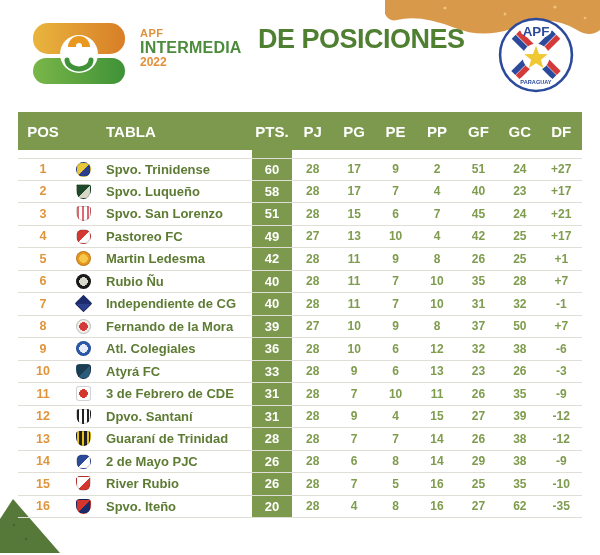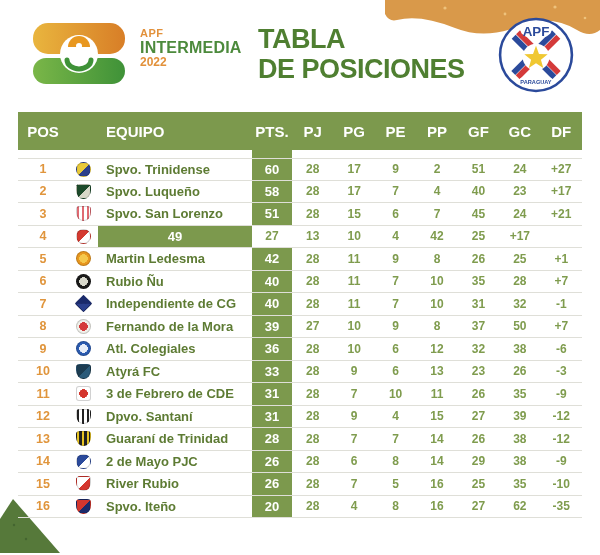--- a/index.html
+++ b/index.html
@@ -86,21 +86,20 @@
     <circle cx="51" cy="32" r="3" fill="#ffffff"></circle>
     <path d="M39,46 a12,9 0 0 0 24,0" stroke="#3f9238" stroke-width="5" fill="none" stroke-linecap="round"></path>
   </svg>
   <div class="logo-text">
     <div class="logo-apf">APF</div>
     <div class="logo-intermedia">INTERMEDIA</div>
     <div class="logo-year">2022</div>
   </div>
 
   <div class="page-title">
-    <div>TABLA</div>
     <div>DE POSICIONES</div>
   </div>
 
   <svg class="crest" viewBox="0 0 76 76">
     <circle cx="38" cy="38" r="35" fill="#ffffff" stroke="var(--crest_blue)" stroke-width="2.5"></circle>
     <g>
       <rect x="10" y="32" width="56" height="5.5" fill="var(--crest_red)" transform="rotate(45 38 38)"></rect>
       <rect x="10" y="38" width="56" height="5.5" fill="var(--crest_blue)" transform="rotate(45 38 38)"></rect>
       <rect x="10" y="32" width="56" height="5.5" fill="var(--crest_blue)" transform="rotate(-45 38 38)"></rect>
       <rect x="10" y="38" width="56" height="5.5" fill="var(--crest_red)" transform="rotate(-45 38 38)"></rect>
@@ -110,21 +109,21 @@
     <ellipse cx="38" cy="14" rx="15" ry="8" fill="#ffffff"></ellipse>
     <text x="38" y="19" text-anchor="middle" font-family="Liberation Sans, sans-serif" font-size="13" font-weight="bold" fill="var(--crest_blue)">APF</text>
     <ellipse cx="38" cy="63" rx="17" ry="5" fill="#ffffff"></ellipse>
     <text x="38" y="66" text-anchor="middle" font-family="Liberation Sans, sans-serif" font-size="5.5" font-weight="bold" fill="var(--crest_blue)">PARAGUAY</text>
   </svg>
 
   <div class="tbl">
     <div class="thead" id="thead">
         <div class="hc h-pos">POS</div>
         <div class="hc h-gap"></div>
-        <div class="hc h-equipo">EQUIPO</div>
+        <div class="hc h-equipo">TABLA</div>
         <div class="hc h-pts">PTS.</div>
         <div class="hc h-s">PJ</div>
         <div class="hc h-s">PG</div>
         <div class="hc h-s">PE</div>
         <div class="hc h-s">PP</div>
         <div class="hc h-s">GF</div>
         <div class="hc h-s">GC</div>
         <div class="hc h-s">DF</div>
       </div>
     <div class="pts-connector"></div>
@@ -172,20 +171,21 @@
           <div class="cell c-pp">7</div>
           <div class="cell c-gf">45</div>
           <div class="cell c-gc">24</div>
           <div class="cell c-df">+21</div>
         </div>
         <div class="trow">
           <div class="cell c-pos">4</div>
           <div class="cell c-badge">
             <span class="badge shape-circle" style="background: linear-gradient(135deg, rgb(212, 58, 48) 50%, rgb(255, 255, 255) 50%);"></span>
           </div>
+          <div class="cell c-team">Pastoreo FC</div>
           <div class="cell c-pts">49</div>
           <div class="cell c-pj">27</div>
           <div class="cell c-pg">13</div>
           <div class="cell c-pe">10</div>
           <div class="cell c-pp">4</div>
           <div class="cell c-gf">42</div>
           <div class="cell c-gc">25</div>
           <div class="cell c-df">+17</div>
         </div>
         <div class="trow">

